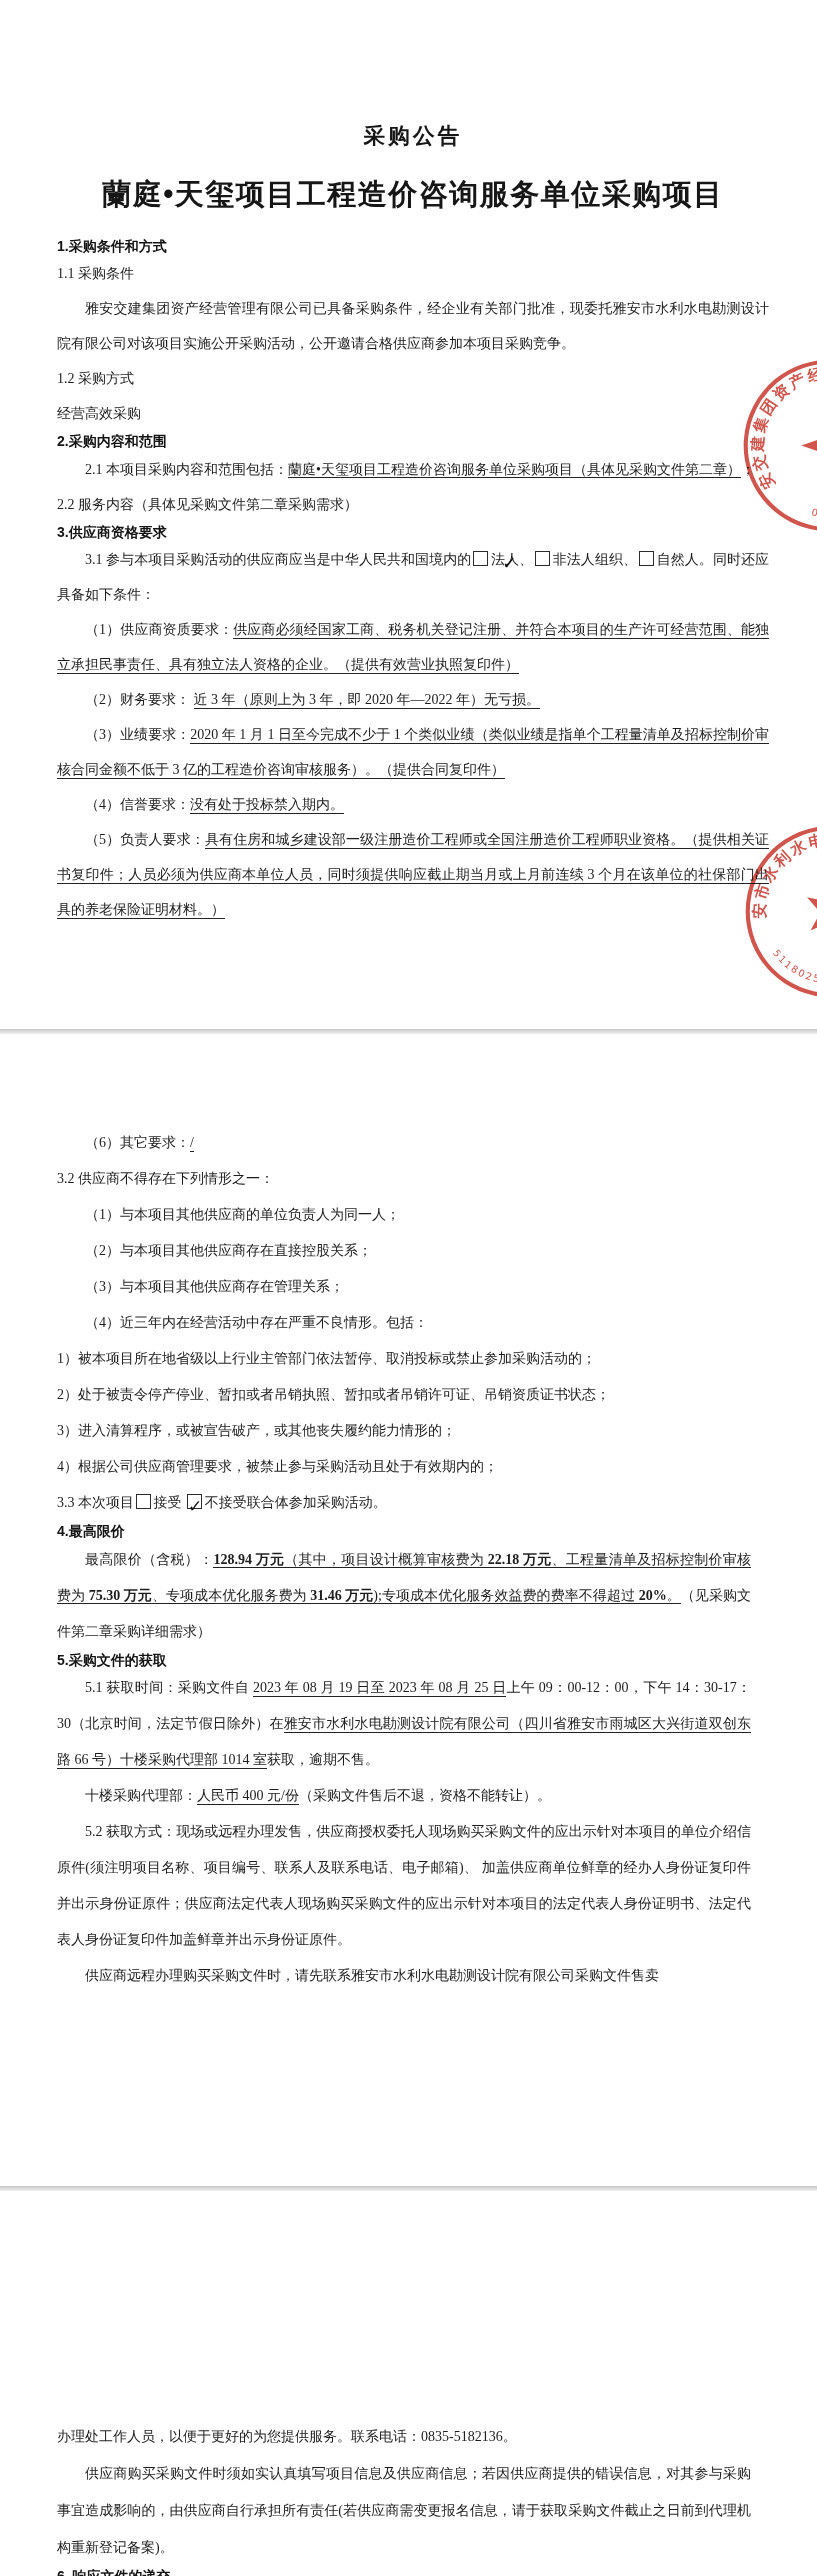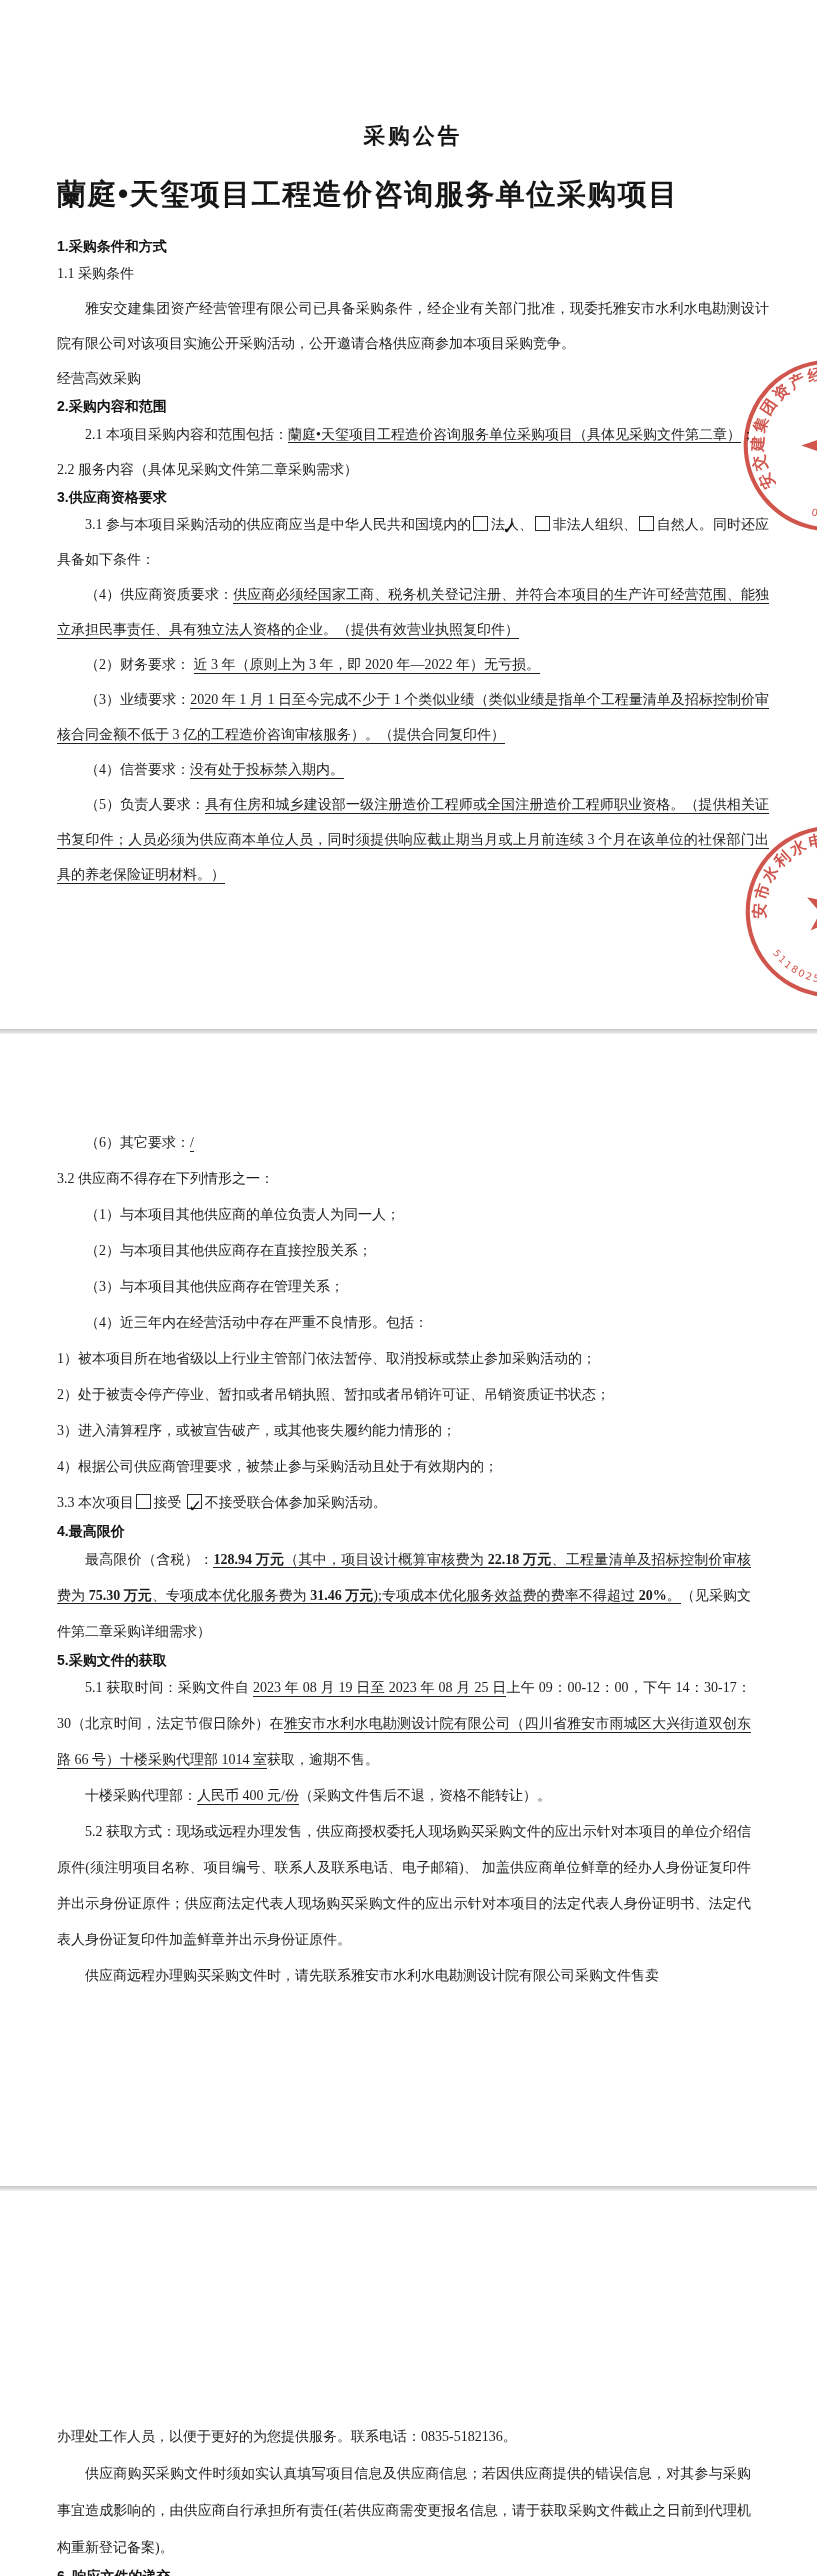--- a/index.html
+++ b/index.html
@@ -10,21 +10,21 @@
   #page{position:absolute;inset:0;overflow:hidden;}
   .page{position:absolute;left:0;width:818px;box-sizing:border-box;}
   .page-1{top:0;height:973px;padding:121px 49px 0 57px;}
   .page-2{top:1035px;height:1154px;padding:90px 67px 0 57px;}
   .page-3{top:2191px;height:1149px;padding:227px 67px 0 57px;}
   .pagebreak{position:absolute;left:0;width:818px;height:4.6px;
     background:linear-gradient(#b9b9b9,#ececec);opacity:.8;}
   .title{font-family:"Liberation Sans","DejaVu Sans",sans-serif;font-weight:700;
     font-size:21.6px;letter-spacing:3.1px;text-align:center;margin:0 0 25px 0;color:#161616;}
   .subtitle{font-family:"Liberation Sans","DejaVu Sans",sans-serif;font-weight:700;
-    font-size:29px;letter-spacing:1.5px;text-align:left;margin:0 0 20.6px 0;color:#161616;white-space:nowrap;}
+    font-size:29px;letter-spacing:1.5px;text-align:center;margin:0 0 20.6px 0;color:#161616;white-space:nowrap;}
   .hsec{font-family:"Liberation Sans","DejaVu Sans",sans-serif;font-weight:700;
     font-size:19.6px;line-height:20.6px;margin:9.3px 0 10.3px 25px;color:#141414;}
   .page p{margin:0;font-size:14px;}
   .line{margin-left:23px;line-height:35px;}
   .para{text-indent:2em;text-align:justify;line-height:35px;}
   .page-2 .line,.page-2 .plain{line-height:36px;}
   .page-2 .para{line-height:36px;}
   .page-3 .para,.page-3 .plain{line-height:37px;}
   .plain{text-align:justify;line-height:36px;}
   .u{border-bottom:1px solid #222;padding-bottom:0.5px;}
@@ -40,27 +40,28 @@
 
 <div id="page">
 
   <section class="page page-1">
     <h1 class="title">采购公告</h1>
     <h2 class="subtitle">蘭庭•天玺项目工程造价咨询服务单位采购项目</h2>
     <div class="page-body">
         <p class="hsec"><span>1.采购条件和方式</span></p>
         <p class="line"><span>1.1 采购条件</span></p>
         <p class="para"><span>雅安交建集团资产经营管理有限公司已具备采购条件，经企业有关部门批准，现委托雅安市水利水电勘测设计院有限公司对该项目实施公开采购活动，公开邀请合格供应商参加本项目采购竞争。</span></p>
+        <p class="line"><span>1.2 采购方式</span></p>
         <p class="line"><span>经营高效采购</span></p>
         <p class="hsec"><span>2.采购内容和范围</span></p>
         <p class="para"><span>2.1 本项目采购内容和范围包括：</span><span class="u">蘭庭•天玺项目工程造价咨询服务单位采购项目（具体见采购文件第二章）</span><span>；</span></p>
         <p class="line"><span>2.2 服务内容（具体见采购文件第二章采购需求）</span></p>
         <p class="hsec"><span>3.供应商资格要求</span></p>
         <p class="para"><span>3.1 参与本项目采购活动的供应商应当是中华人民共和国境内的</span><span class="cb checked"></span><span>法人、</span><span class="cb"></span><span>非法人组织、</span><span class="cb"></span><span>自然人。同时还应具备如下条件：</span></p>
-        <p class="para"><span>（4）供应商资质要求：</span><span class="u">供应商必须经国家工商、税务机关登记注册、并符合本项目的生产许可经营范围、能独立承担民事责任、具有独立法人资格的企业。（提供有效营业执照复印件）</span></p>
+        <p class="para"><span>（1）供应商资质要求：</span><span class="u">供应商必须经国家工商、税务机关登记注册、并符合本项目的生产许可经营范围、能独立承担民事责任、具有独立法人资格的企业。（提供有效营业执照复印件）</span></p>
         <p class="para"><span>（2）财务要求： </span><span class="u">近 3 年（原则上为 3 年，即 2020 年—2022 年）无亏损。</span></p>
         <p class="para"><span>（3）业绩要求：</span><span class="u">2020 年 1 月 1 日至今完成不少于 1 个类似业绩（类似业绩是指单个工程量清单及招标控制价审核合同金额不低于 3 亿的工程造价咨询审核服务）。（提供合同复印件）</span></p>
         <p class="para"><span>（4）信誉要求：</span><span class="u">没有处于投标禁入期内。</span></p>
         <p class="para"><span>（5）负责人要求：</span><span class="u">具有住房和城乡建设部一级注册造价工程师或全国注册造价工程师职业资格。（提供相关证书复印件；人员必须为供应商本单位人员，同时须提供响应截止期当月或上月前连续 3 个月在该单位的社保部门出具的养老保险证明材料。）</span></p>
       </div>
   </section>
 
   <section class="page page-2">
     <div class="page-body">
         <p class="para"><span>（6）其它要求：</span><span class="u">/</span></p>

